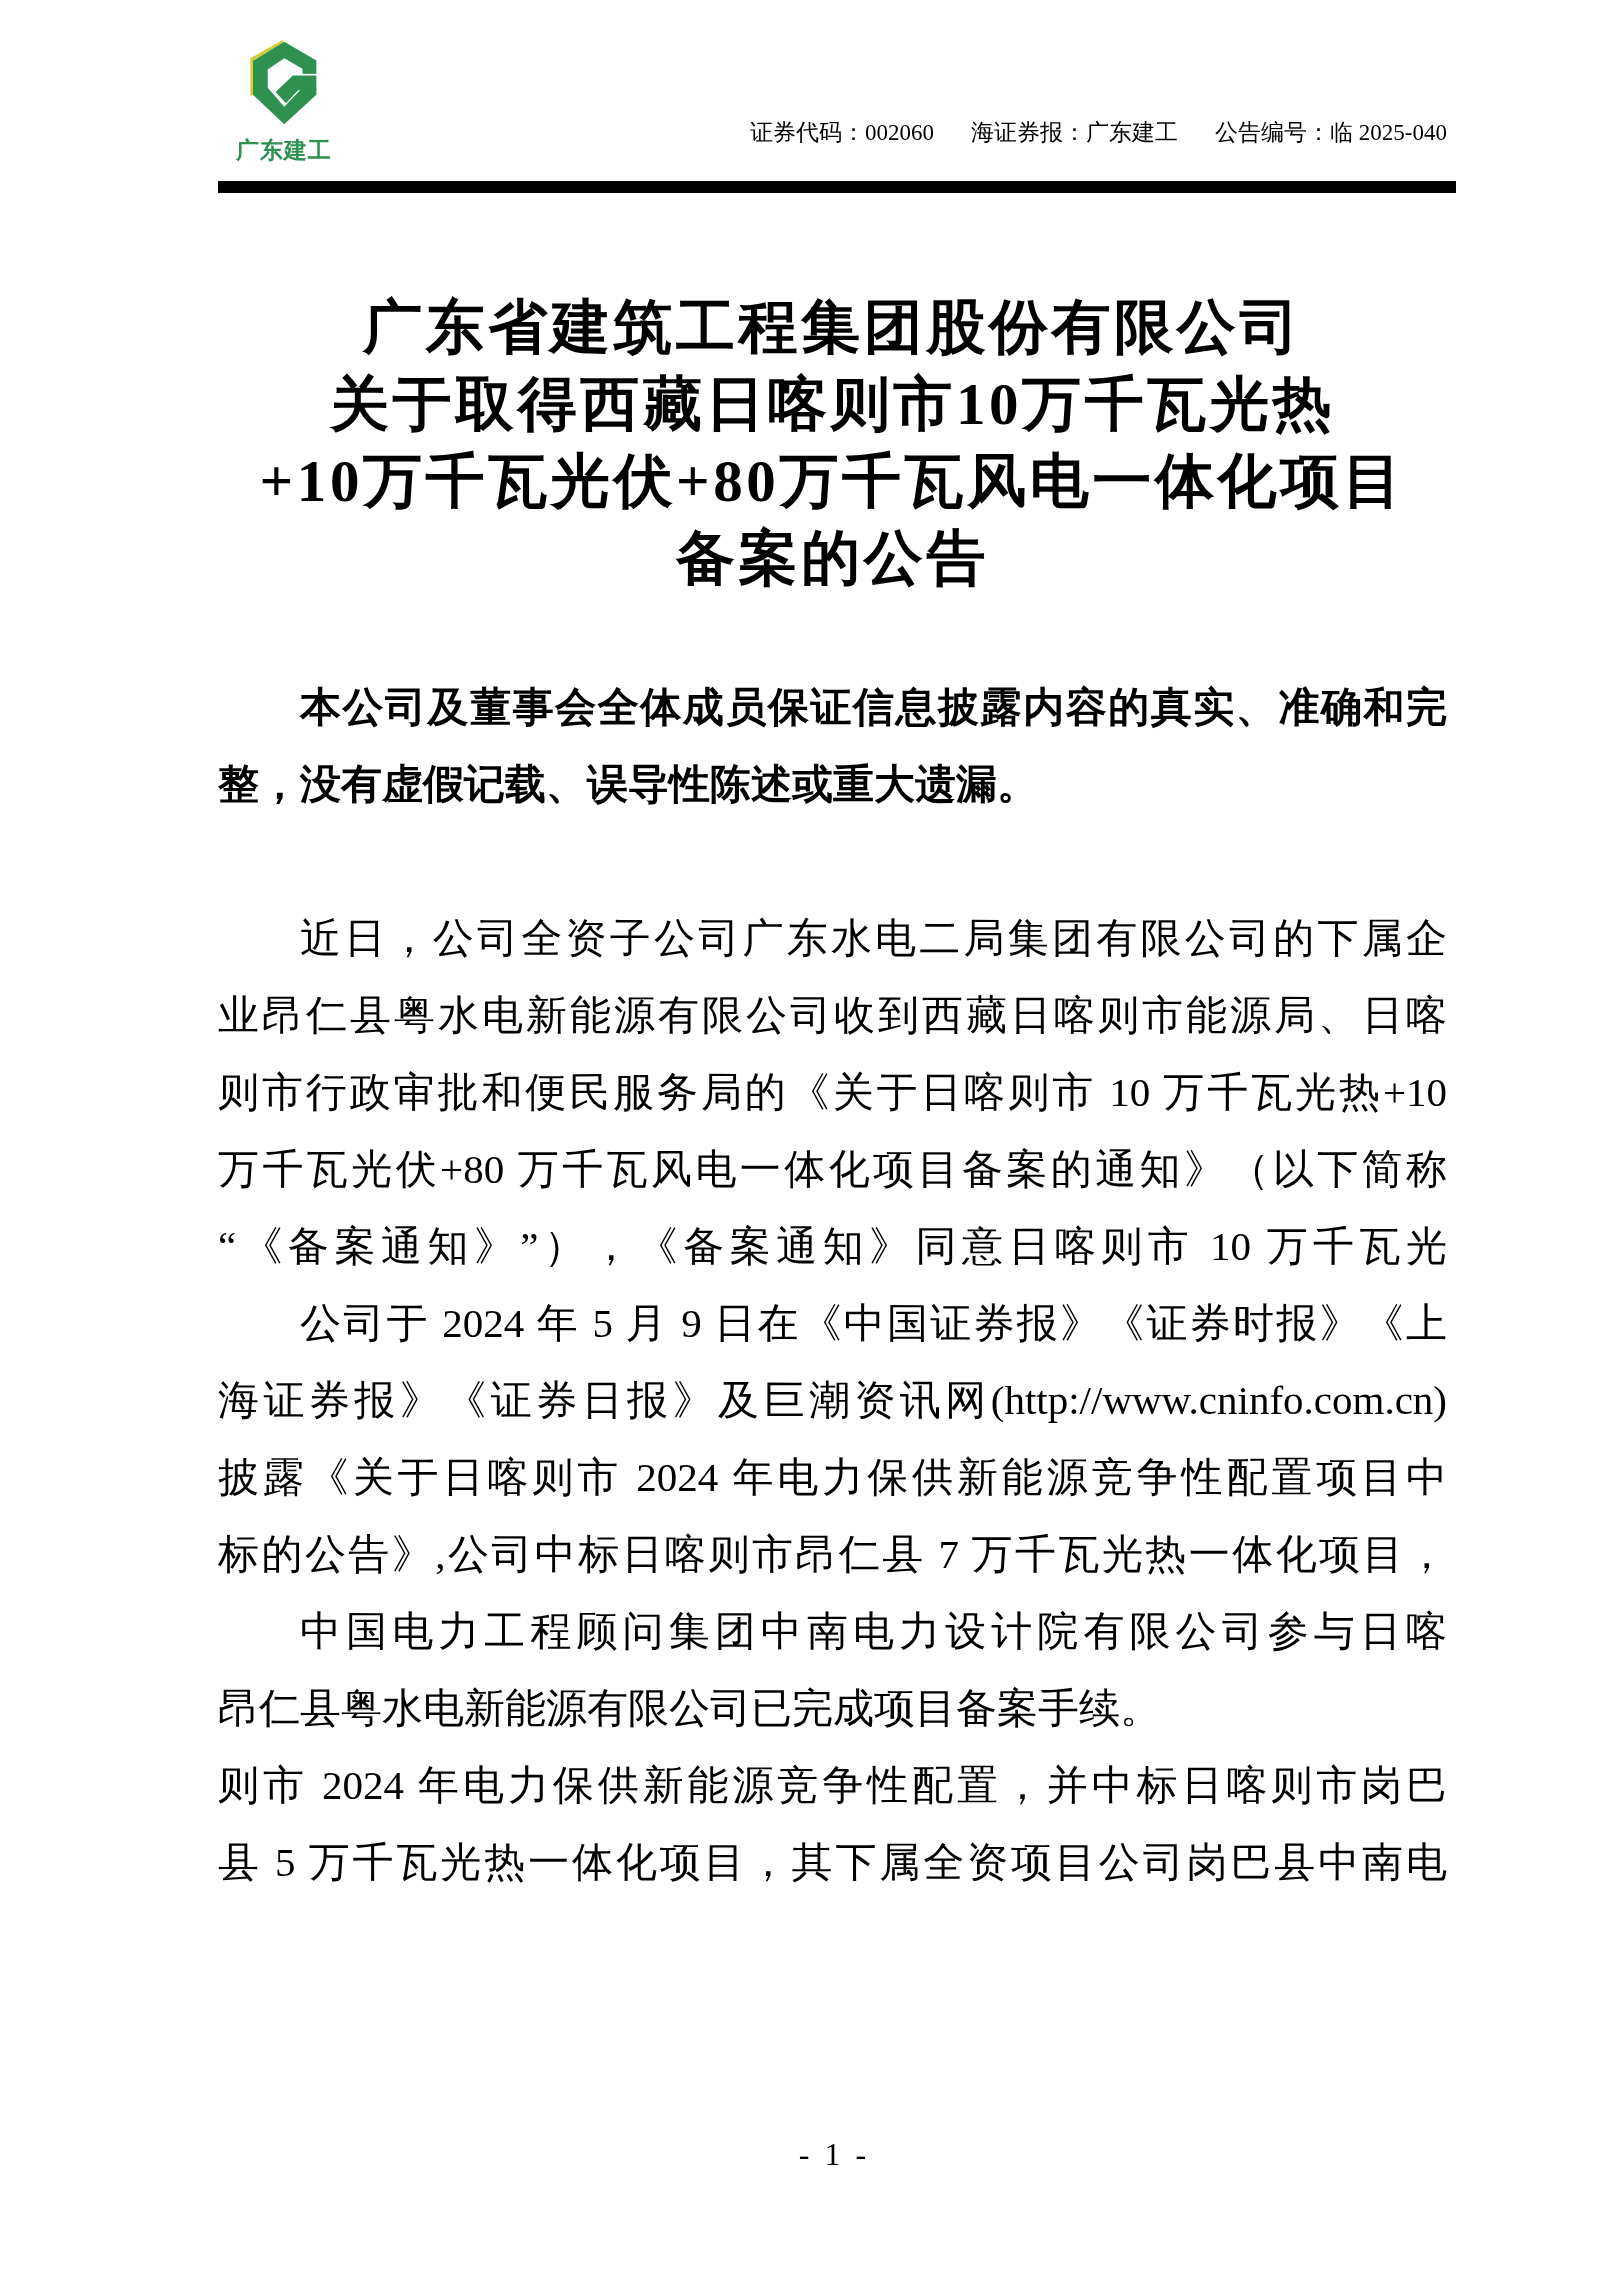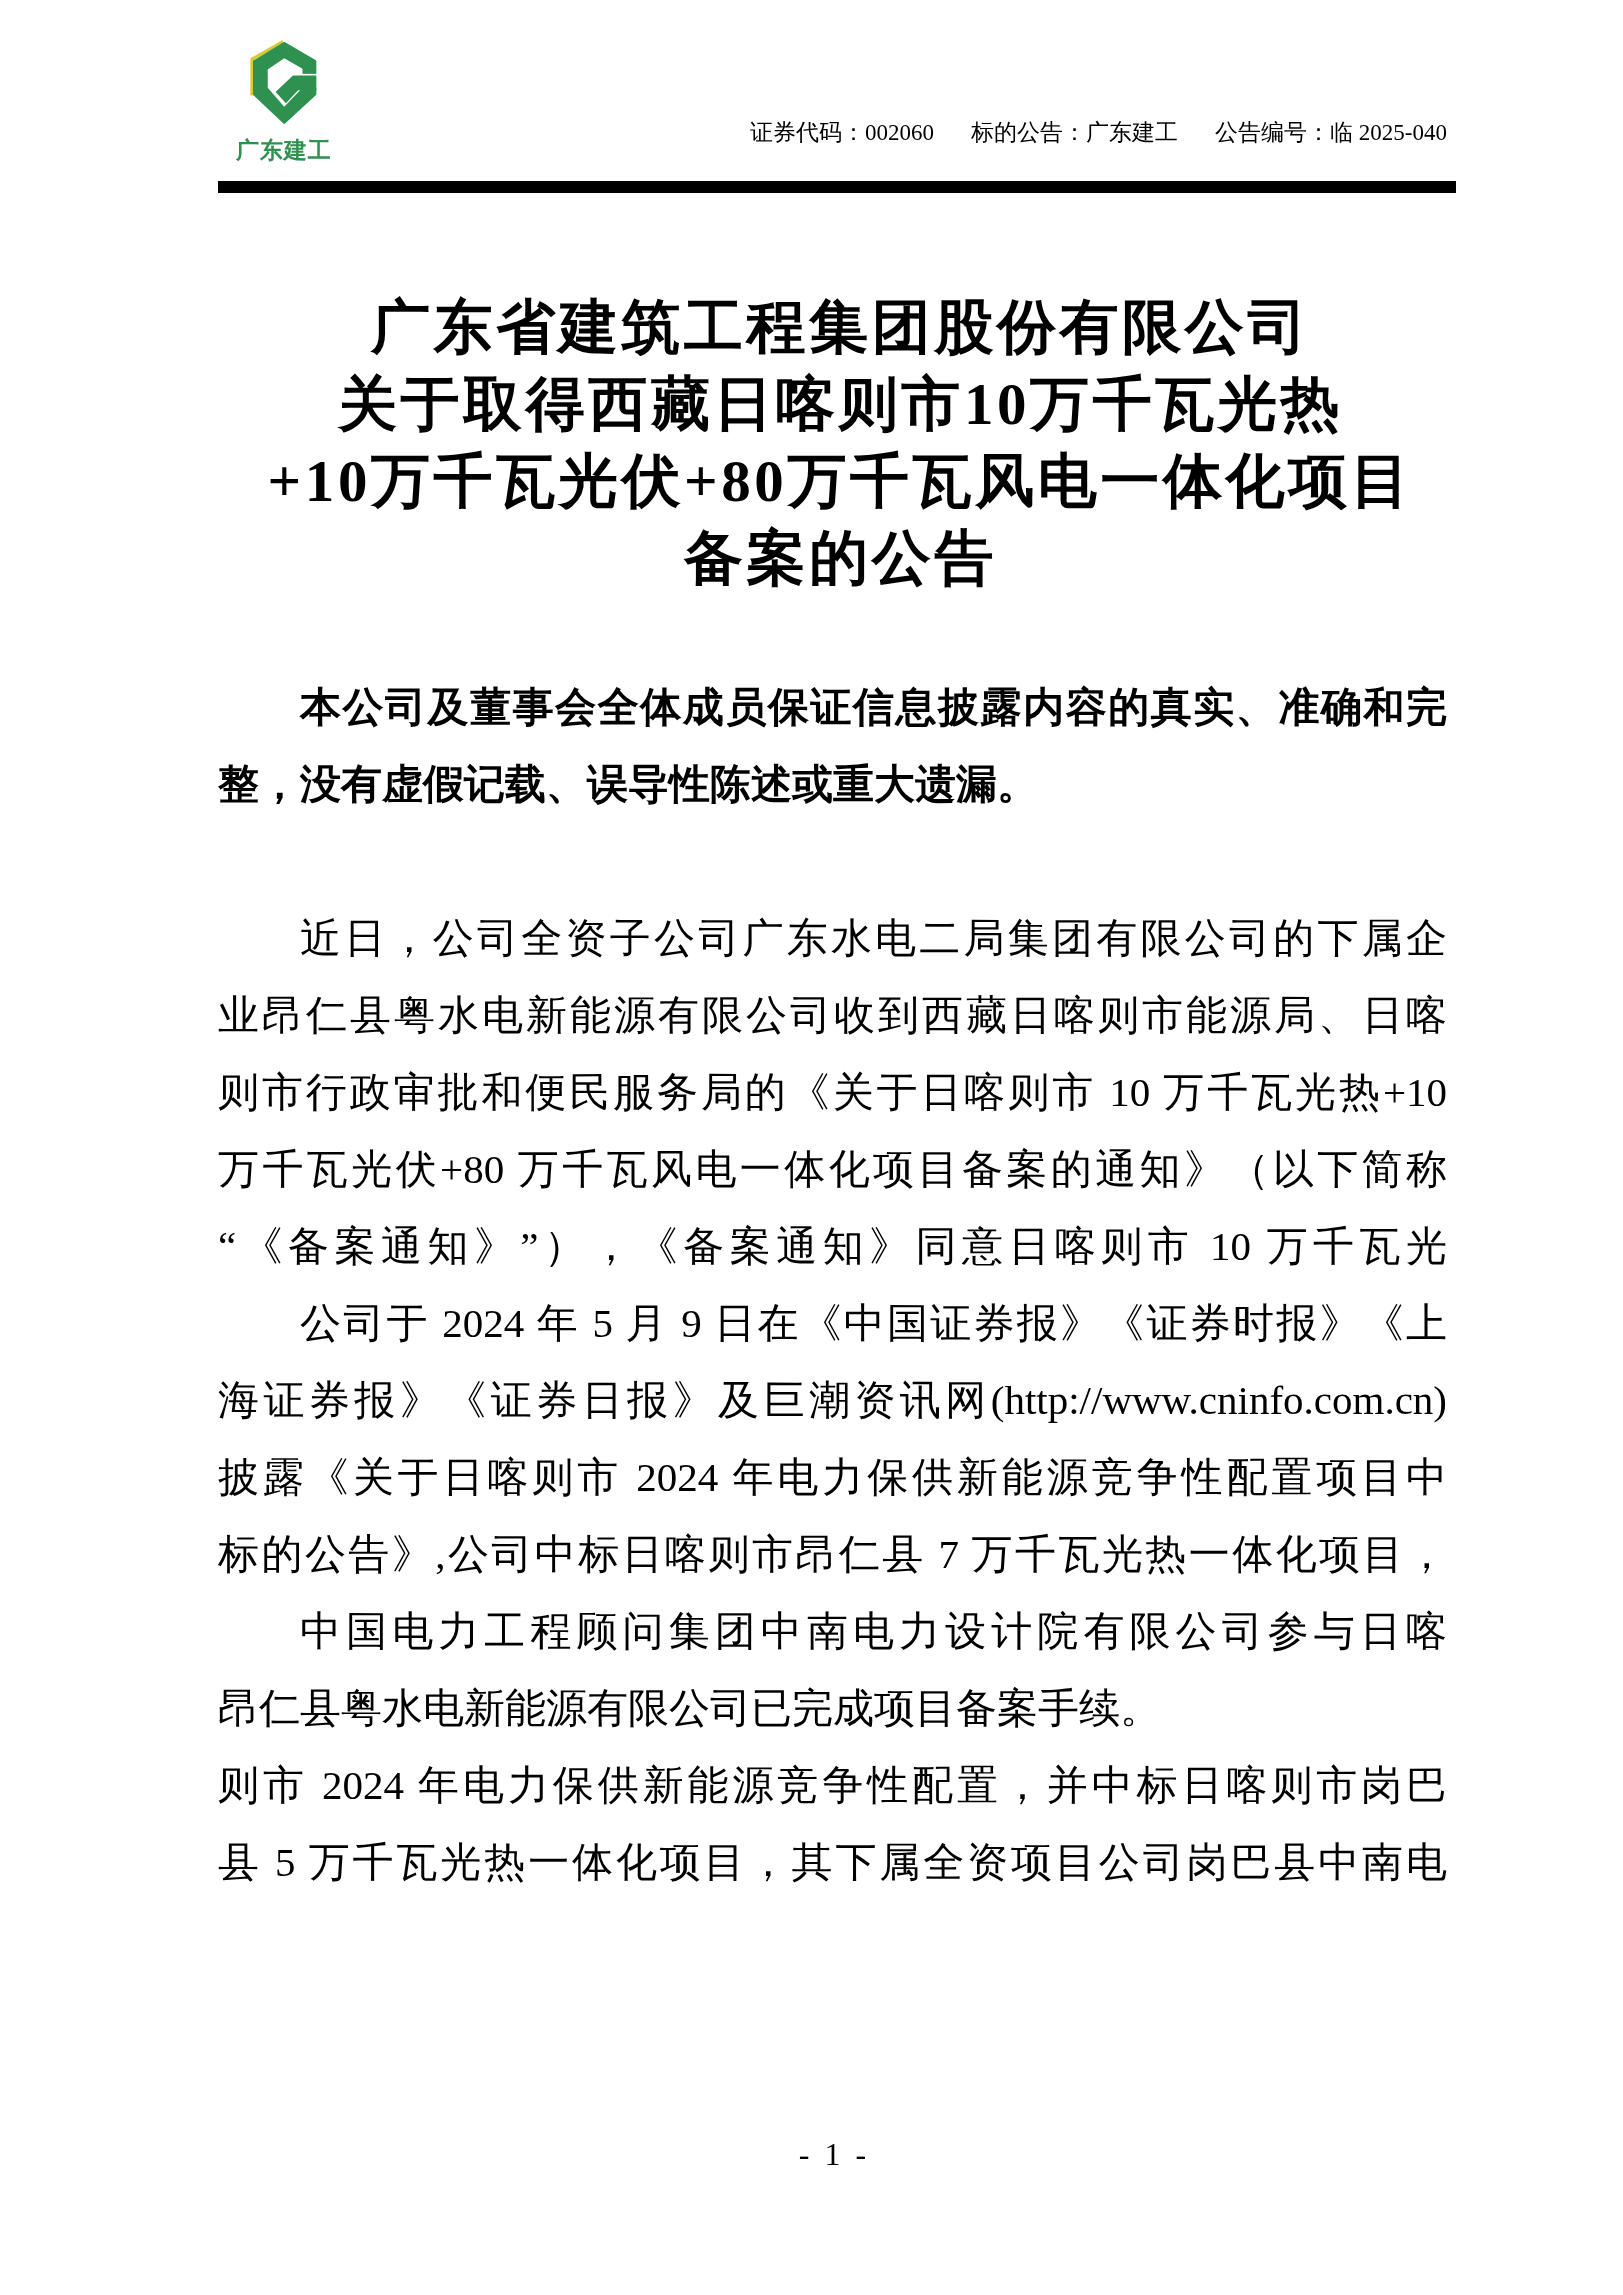--- a/index.html
+++ b/index.html
@@ -31,21 +31,21 @@
     position: absolute; left: 218px; top: 117px; width: 1229px;
     display: flex; justify-content: flex-end; gap: 37px;
     font-size: 23px; white-space: nowrap;
   }
 
   
   .rule { position: absolute; left: 218px; top: 181px; width: 1238px; height: 12.4px; background: #000; }
 
   
   .title {
-    position: absolute; left: 226px; top: 289px; width: 1229px;
+    position: absolute; left: 218px; top: 289px; width: 1229px;
     text-align: center; font-weight: bold;
     font-size: 59px; line-height: 77px; letter-spacing: 3.6px;
     white-space: nowrap;
   }
 
   
   .content {
     position: absolute; left: 218px; top: 669px; width: 1229px;
     font-size: 41px; line-height: 77px;
   }
@@ -72,21 +72,21 @@
       <path fill="#2E9150" fill-rule="evenodd" d="M52 2 L89 23.5 L89 63 L52 97 L16 63 L16 24 Z
                M52 21 L73 33 L73 55 L52 77 L33 55 L33 34 Z"></path>
       <polygon points="70,39 91,39 91,55 70,55" fill="#ffffff"></polygon>
       <polygon points="89,41 62,41 42,60 54,73 68,58 89,58" fill="#2E9150"></polygon>
     </svg>
     <div class="logo-text">广东建工</div>
   </div>
 
   <div class="header-info">
     <span>证券代码：002060</span>
-    <span>标的公告：广东建工</span>
+    <span>海证券报：广东建工</span>
     <span>公告编号：临 2025-040</span>
   </div>
 
   <div class="rule"></div>
 
   <div class="title">
     <div>广东省建筑工程集团股份有限公司</div>
     <div>关于取得西藏日喀则市10万千瓦光热</div>
     <div>+10万千瓦光伏+80万千瓦风电一体化项目</div>
     <div>备案的公告</div>

